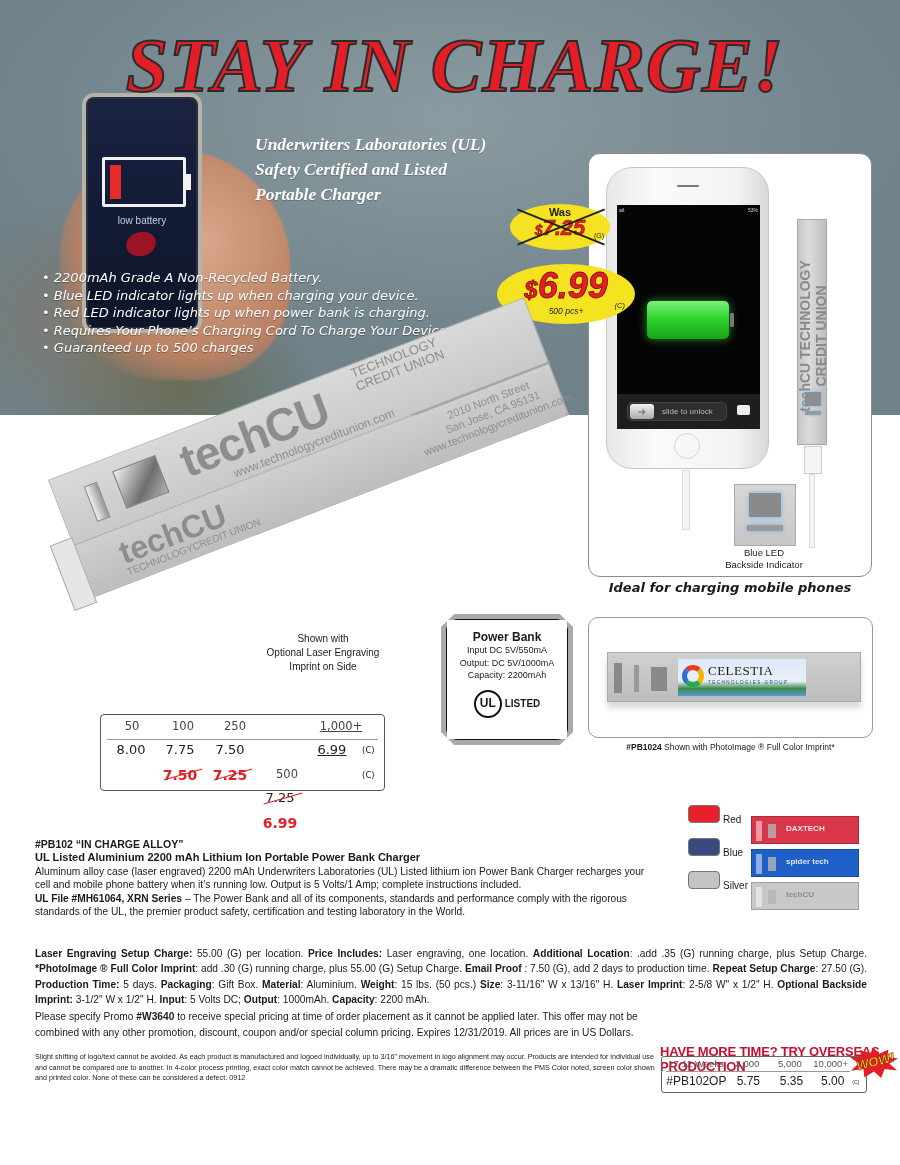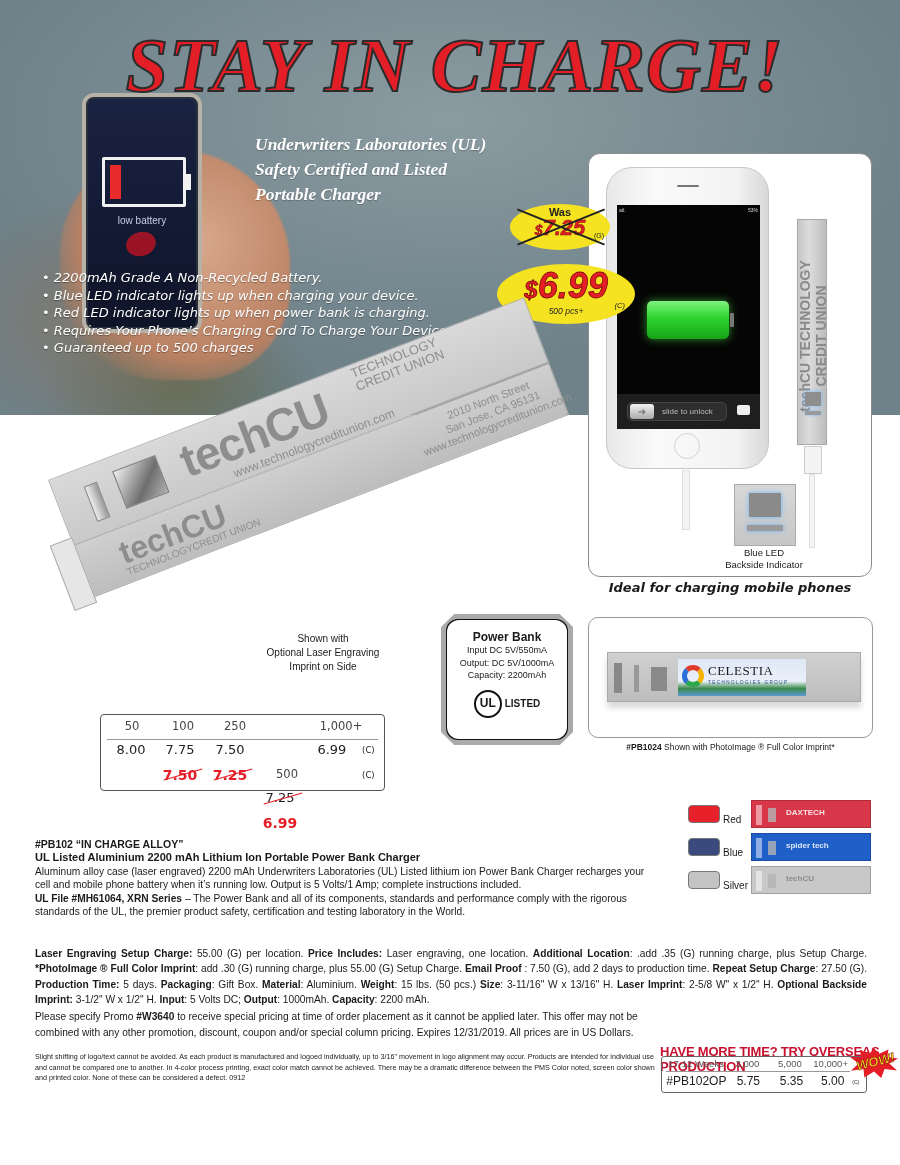--- a/index.html
+++ b/index.html
@@ -160,34 +160,34 @@
   
   .price-table {
     position: absolute; left: 100px; top: 714px; width: 285px; height: 77px;
     border: 1px solid #555; border-radius: 4px; font-family: "DejaVu Sans", sans-serif;
   }
   .price-table .row { position: absolute; left: 0; right: 0; display: flex; }
   .price-table .cell { text-align: center; }
   .price-table .hdr { top: 4px; font-size: 11.5px; color: #444; border-bottom: 1.5px solid #999; height: 21px; left: 6px; right: 6px; }
   .price-table .r1 { top: 27px; font-size: 13px; color: #222; }
   .price-table .r2 { top: 52px; font-size: 14px; font-weight: bold; color: #e41e26; }
-  .price-table .c0 { width: 50px; } .price-table .c1 { width: 52px; } .price-table .c2 { width: 52px; } .price-table .c3 { width: 52px; margin-top: 48px; } .price-table .c4 { width: 56px; } .price-table .c5 { width: 20px; font-size: 8.5px; font-weight: normal; color: #222; padding-top: 3px; }
+  .price-table .c0 { width: 50px; } .price-table .c1 { width: 52px; } .price-table .c2 { width: 52px; } .price-table .c3 { width: 52px; margin-top: 48px; } .price-table .c4 { width: 56px; text-decoration: underline; } .price-table .c5 { width: 20px; font-size: 8.5px; font-weight: normal; color: #222; padding-top: 3px; }
   .price-table .strike { position: relative; }
   .price-table .strike::after { content: ""; position: absolute; left: 8px; right: 2px; top: 50%; height: 1px; background: #e41e26; transform: rotate(-16deg); }
 
   
   .ul-label {
     position: absolute; left: 441px; top: 614px; width: 132px; height: 131px;
     background: #aaaaaa; clip-path: polygon(10% 0, 90% 0, 100% 10%, 100% 90%, 90% 100%, 10% 100%, 0 90%, 0 10%);
   }
   .ul-label .inner-black {
     position: absolute; left: 5px; top: 5px; right: 5px; bottom: 5px; background: #111; border-radius: 12px;
   }
   .ul-label .inner-white {
-    position: absolute; left: 6px; top: 6px; right: 6px; bottom: 6px; background: #fff; border-radius: 12px; text-align: center;
+    position: absolute; left: 6px; top: 6px; right: 6px; bottom: 6px; background: #fff; border-radius: 0; text-align: center;
   }
   .ul-label .t { margin-top: 10px; font-size: 12px; font-weight: bold; }
   .ul-label .s { font-size: 9px; line-height: 12.5px; }
   .ul-label .ul-mark { display: inline-flex; align-items: center; margin-top: 8px; }
   .ul-label .ul-circle { width: 28px; height: 28px; border: 2.5px solid #111; border-radius: 50%; font-size: 12px; font-weight: bold; line-height: 23px; }
   .ul-label .listed { font-size: 10px; font-weight: bold; margin-left: 3px; }
 
   
   .photo-card { position: absolute; left: 588px; top: 617px; width: 285px; height: 121px; border: 1px solid #999; border-radius: 10px; background: #fff; }
   .photo-card .pb { position: absolute; left: 18px; top: 34px; width: 254px; height: 50px; background: linear-gradient(180deg, #d0d0d0, #bdbdbd); border: 1px solid #aaa; box-shadow: 0 6px 6px rgba(0,0,0,0.15); text-decoration: underline; }
@@ -199,21 +199,21 @@
   .photo-card .pb .brand { position: absolute; left: 30px; top: 4px; font-family: "Liberation Serif", serif; font-size: 13px; color: #1a1a1a; letter-spacing: 0.5px; }
   .photo-card .pb .brand-sub { position: absolute; left: 30px; top: 21px; font-size: 4.5px; color: #2a4a8a; letter-spacing: 1.5px; }
   .photo-caption { position: absolute; left: 588px; top: 742px; width: 285px; text-align: center; font-size: 8.5px; color: #1a1a1a; }
   .photo-caption b { font-weight: bold; }
 
   
   .colors { position: absolute; left: 688px; top: 800px; width: 190px; }
   .color-row { position: absolute; left: 0; height: 28px; width: 190px; }
   .swatch { position: absolute; left: 0; top: 5px; width: 32px; height: 18px; border-radius: 4px; border: 1px solid #777; }
   .swatch-label { position: absolute; left: 35px; top: 14px; font-size: 10px; color: #1a1a1a; }
-  .color-pb { position: absolute; left: 63px; top: 0; width: 120px; height: 28px; border: 1px solid rgba(0,0,0,0.2); padding-left: 15px; }
+  .color-pb { position: absolute; left: 63px; top: 16px; width: 108px; height: 28px; border: 1px solid rgba(0,0,0,0.2); padding-left: 15px; }
   .color-pb .slot { position: absolute; left: 4px; top: 4px; width: 6px; height: 20px; background: rgba(255,255,255,0.5); }
   .color-pb .btn { position: absolute; left: 16px; top: 7px; width: 8px; height: 14px; background: rgba(180,180,180,0.8); }
   .color-pb .brand { position: absolute; left: 34px; top: 7px; font-size: 8px; color: rgba(255,255,255,0.85); font-weight: bold; }
 
   
   .product { position: absolute; left: 35px; top: 838px; width: 620px; font-family: "Liberation Sans", sans-serif; font-size: 10.2px; line-height: 13.4px; color: #1a1a1a; }
   .product .sku { font-weight: bold; font-size: 10.5px; }
   .product .name { font-weight: bold; font-size: 11px; }
   .product b { font-weight: bold; }
 

